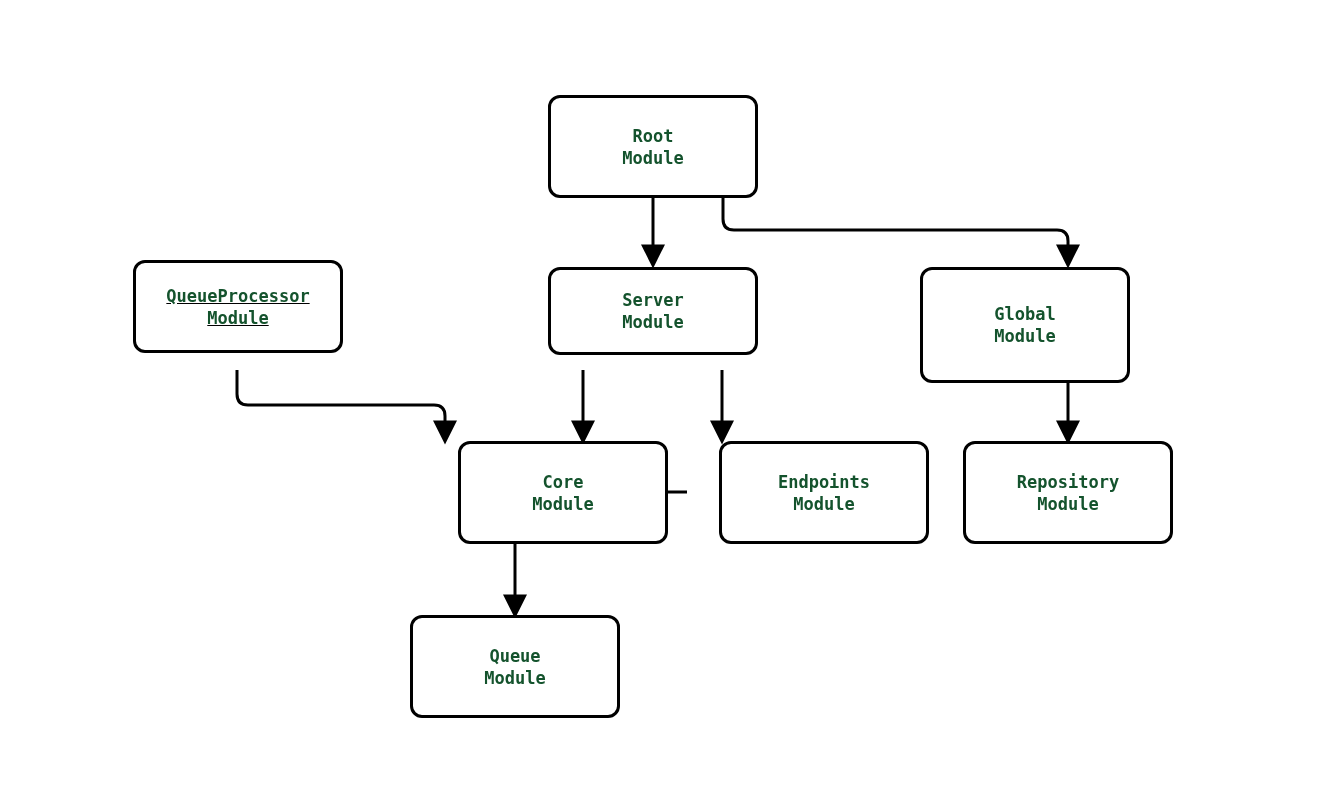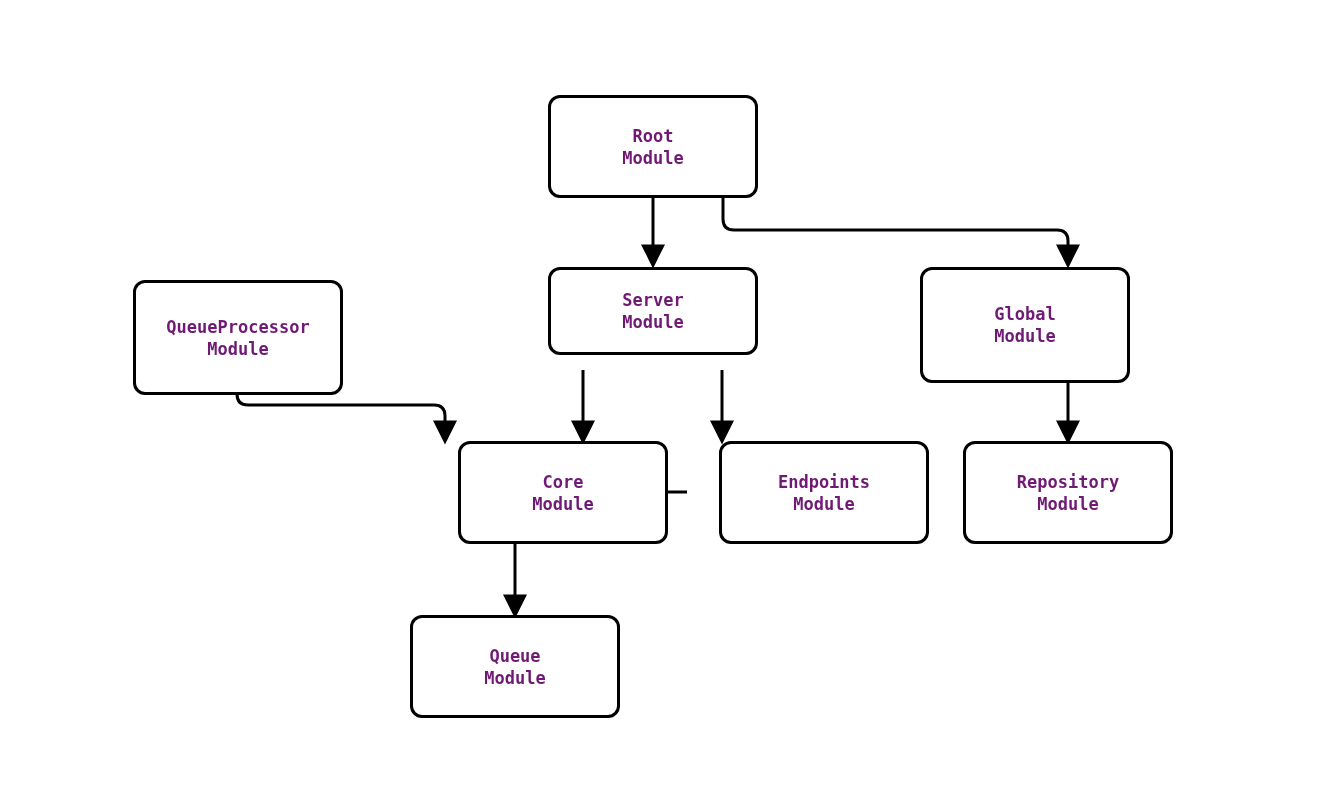--- a/index.html
+++ b/index.html
@@ -35,21 +35,21 @@
     flex-direction: column;
     align-items: center;
     justify-content: center;
     z-index: 2;
   }
   .node-label {
     font-family: "DejaVu Sans Mono", "Liberation Mono", monospace;
     font-size: 17px;
     font-weight: 700;
     line-height: 22px;
-    color: #701a75;
+    color: #14532d;
     text-align: right;
     white-space: pre;
     letter-spacing: 0px;
   }
 </style>
 </head>
 <body>
 
 <div id="diagram-canvas">
 
@@ -69,21 +69,21 @@
         <path d="M 687 492 L 638 492" marker-end="url(#arrowhead)"></path>
         <path d="M 515 544 L 515 598" marker-end="url(#arrowhead)"></path>
       </g>
   </svg>
 
   <div id="node-layer">
       <div class="node" style="left: 548px; top: 95px; width: 210px; height: 103px; background: rgb(255, 255, 255); border-color: rgb(0, 0, 0);">
         <div class="node-label">Root</div>
         <div class="node-label">Module</div>
       </div>
-      <div class="node" style="left: 133px; top: 280px; width: 210px; height: 115px; background: rgb(255, 255, 255); border-color: rgb(0, 0, 0);">
+      <div class="node" style="left: 133px; top: 260px; width: 210px; height: 93px; background: rgb(255, 255, 255); border-color: rgb(0, 0, 0); text-decoration: underline;">
         <div class="node-label">QueueProcessor</div>
         <div class="node-label">Module</div>
       </div>
       <div class="node" style="left: 548px; top: 267px; width: 210px; height: 88px; background: rgb(255, 255, 255); border-color: rgb(0, 0, 0);">
         <div class="node-label">Server</div>
         <div class="node-label">Module</div>
       </div>
       <div class="node" style="left: 920px; top: 267px; width: 210px; height: 116px; background: rgb(255, 255, 255); border-color: rgb(0, 0, 0);">
         <div class="node-label">Global</div>
         <div class="node-label">Module</div>

